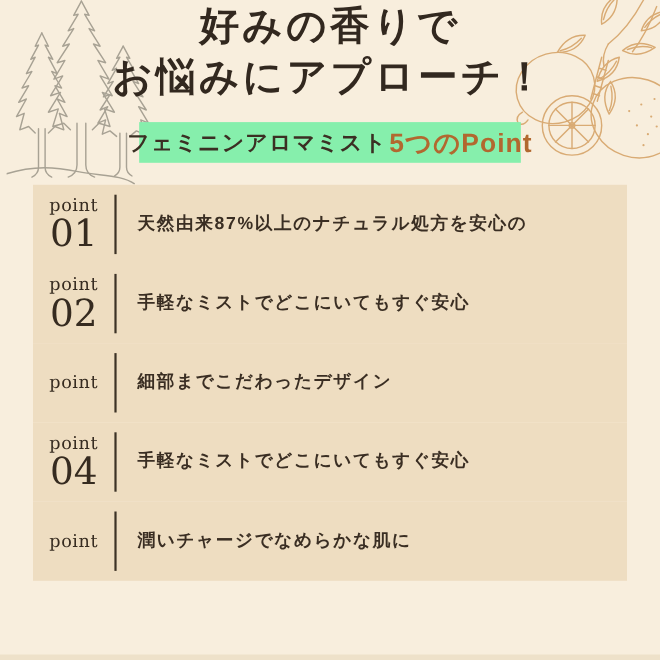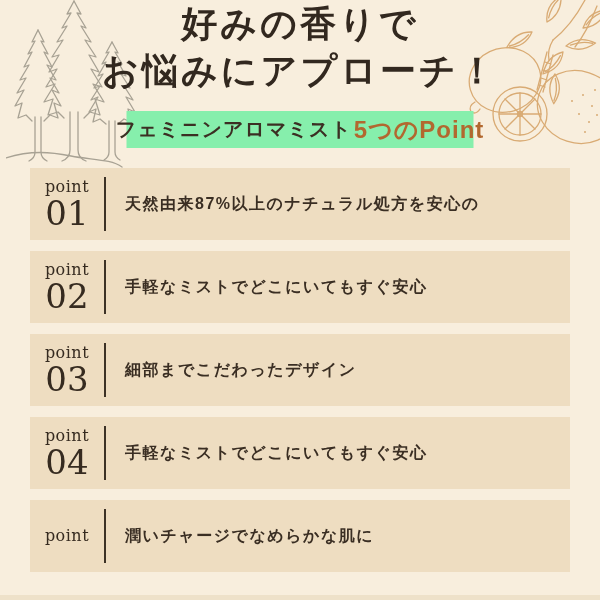--- a/index.html
+++ b/index.html
@@ -38,21 +38,20 @@
     font-size:20px;font-weight:700;color:#3b2f23;letter-spacing:1px;
   }
   .banner .highlight{
     font-size:24px;font-weight:700;color:#b2682f;letter-spacing:1px;
     margin-left:2px;
   }
   
   .points{position:absolute;top:168px;left:30px;right:30px;z-index:2;}
   .card{
     height:72px;
-    margin-bottom:11px;
     background:#eeddc1;
     display:flex;align-items:center;
   }
   .pt{
     width:74px;
     text-align:center;
     color:#362b20;
     font-family:"DejaVu Serif","Liberation Serif",serif;
     flex:0 0 auto;
   }
@@ -171,21 +170,20 @@
       <div class="vline"></div>
       <div class="body-text">
         <span class="bl">手軽なミストでどこにいてもすぐ安心</span>
 
       </div>
     </div>
 
     <div class="card">
       <div class="pt">
         <span class="pt-label">point</span>
-        <span class="pt-num">03</span>
       </div>
       <div class="vline"></div>
       <div class="body-text">
         <span class="bl">細部までこだわったデザイン</span>
 
       </div>
     </div>
 
     <div class="card">
       <div class="pt">

